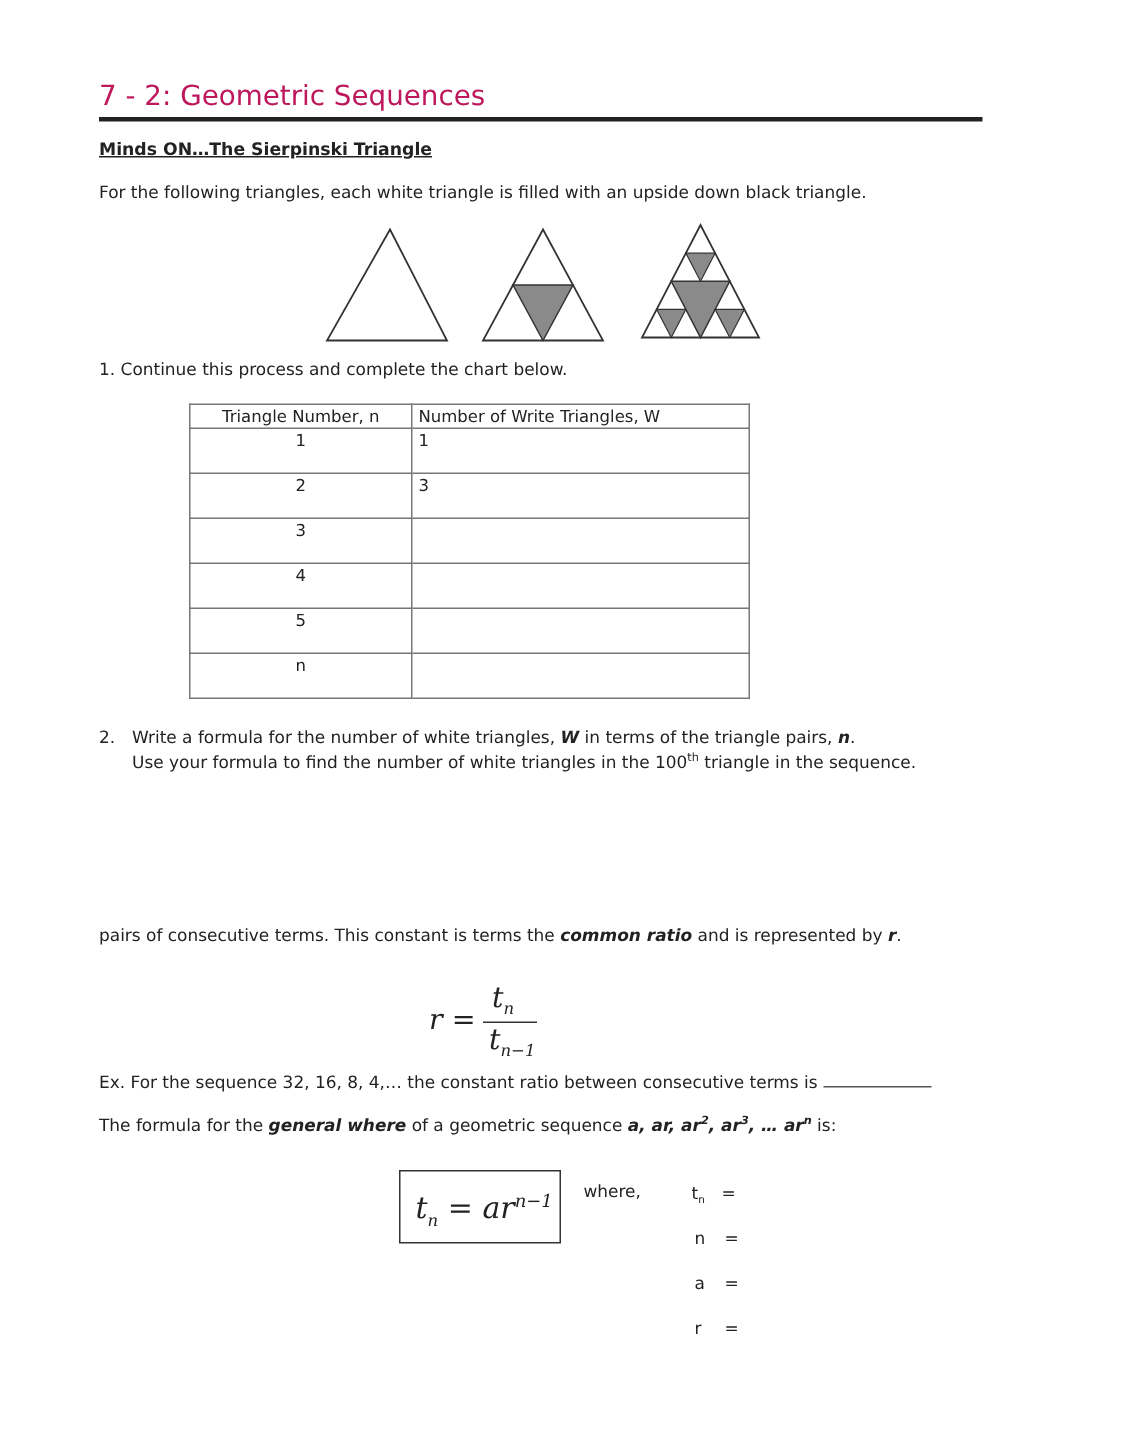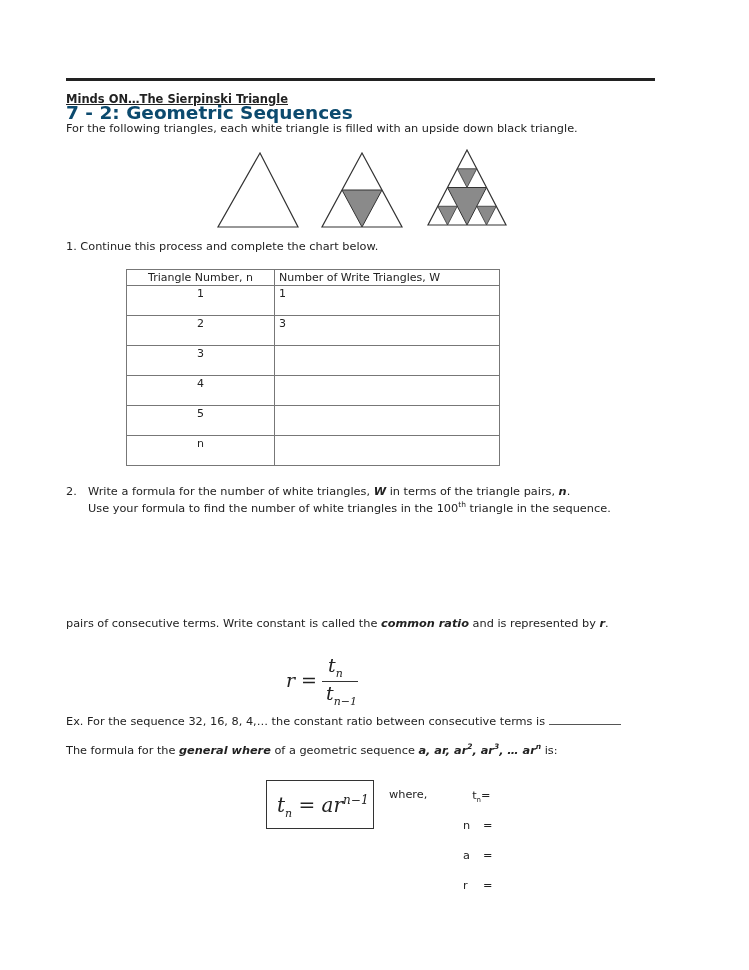--- a/index.html
+++ b/index.html
@@ -2,22 +2,22 @@
 <html><head>
   <meta charset="utf-8">
   <style>
     html, body { margin: 0; padding: 0; background: #ffffff; }
     body {
       width: 749px; height: 970px; position: relative; overflow: hidden;
       font-family: "DejaVu Sans", sans-serif; color: #1a1a1a;
     }
     .abs { position: absolute; }
     .title {
-      left: 66px; top: 54px; font-size: 18.5px; font-weight: bold; color: #0c4a6e;
-      letter-spacing: 0px; white-space: nowrap; margin-top: 48px;
+      left: 66px; top: 54px; font-size: 18.5px; font-weight: normal; color: #be185d;
+      letter-spacing: 0px; white-space: nowrap;
     }
     .title-rule {
       left: 66px; top: 78px; width: 589px; height: 3px; background: #222;
     }
     .subhead {
       left: 66px; top: 92px; font-size: 11.5px; font-weight: bold; text-decoration: underline;
       color: #222; white-space: nowrap;
     }
     .p { font-size: 11.3px; color: #222; white-space: nowrap; line-height: 17px; }
     .intro { left: 66px; top: 120px; }
@@ -61,21 +61,21 @@
       left: 266px; top: 780px; width: 106px; height: 47px; border: 1.5px solid #333;
     }
     .fbox .expr { position: absolute; left: 10px; top: 12px; font-size: 20px; white-space: nowrap; }
     .fbox sub { font-size: 11px; }
     .fbox sup { font-size: 12px; }
 
     .where { left: 389px; top: 788px; font-size: 11.3px; color: #222; }
     .var { font-size: 11.3px; color: #222; white-space: nowrap; }
     .var .sym { display: inline-block; width: 20px; }
     .var sub { font-size: 7px; }
-    .v1 { left: 461px; top: 789px; text-align: right; }
+    .v1 { left: 461px; top: 789px; }
     .v2 { left: 463px; top: 819px; }
     .v3 { left: 463px; top: 849px; }
     .v4 { left: 463px; top: 879px; }
   </style>
 </head>
 <body>
 
 <div class="abs title">7 - 2: Geometric Sequences</div>
 <div class="abs title-rule"></div>
 <div class="abs subhead">Minds ON…The Sierpinski Triangle</div>
@@ -138,21 +138,21 @@
     </tr>
   </tbody>
 </table>
 
 <div class="abs p q2">
   <div><span class="num">2.</span><span>Write a formula for the number of white triangles, </span><b><i>W</i></b><span> in terms of the triangle pairs, </span><b><i>n</i></b><span>.</span></div>
   <div class="cont"><span>Use your formula to find the number of white triangles in the 100</span><sup class="s">th</sup><span> triangle in the sequence.</span></div>
 </div>
 
 <div class="abs p gen">
-  <div><span>pairs of consecutive terms.  Write constant is called the </span><b><i>common ratio</i></b><span> and is represented by </span><b><i>r</i></b><span>.</span></div>
+  <div><span>pairs of consecutive terms.  This constant is terms the </span><b><i>common ratio</i></b><span> and is represented by </span><b><i>r</i></b><span>.</span></div>
 </div>
 
 <div class="abs ratio math">
   <span class="lhs">r =</span>
   <span class="num"><span>t</span><sub>n</sub></span>
   <span class="bar"></span>
   <span class="den"><span>t</span><sub>n−1</sub></span>
 </div>
 
 <div class="abs p ex"><span>Ex.  For the sequence 32, 16, 8, 4,… the constant  ratio between consecutive terms is</span><span class="blank-line"></span></div>

